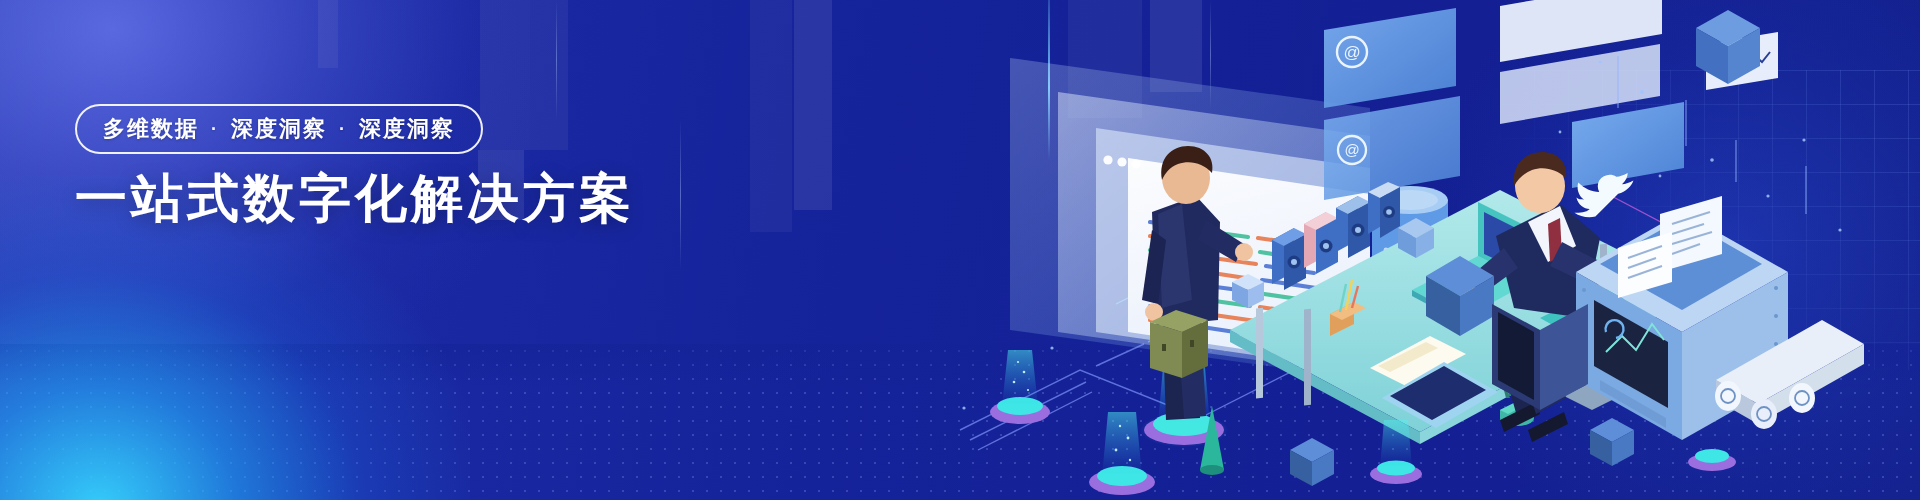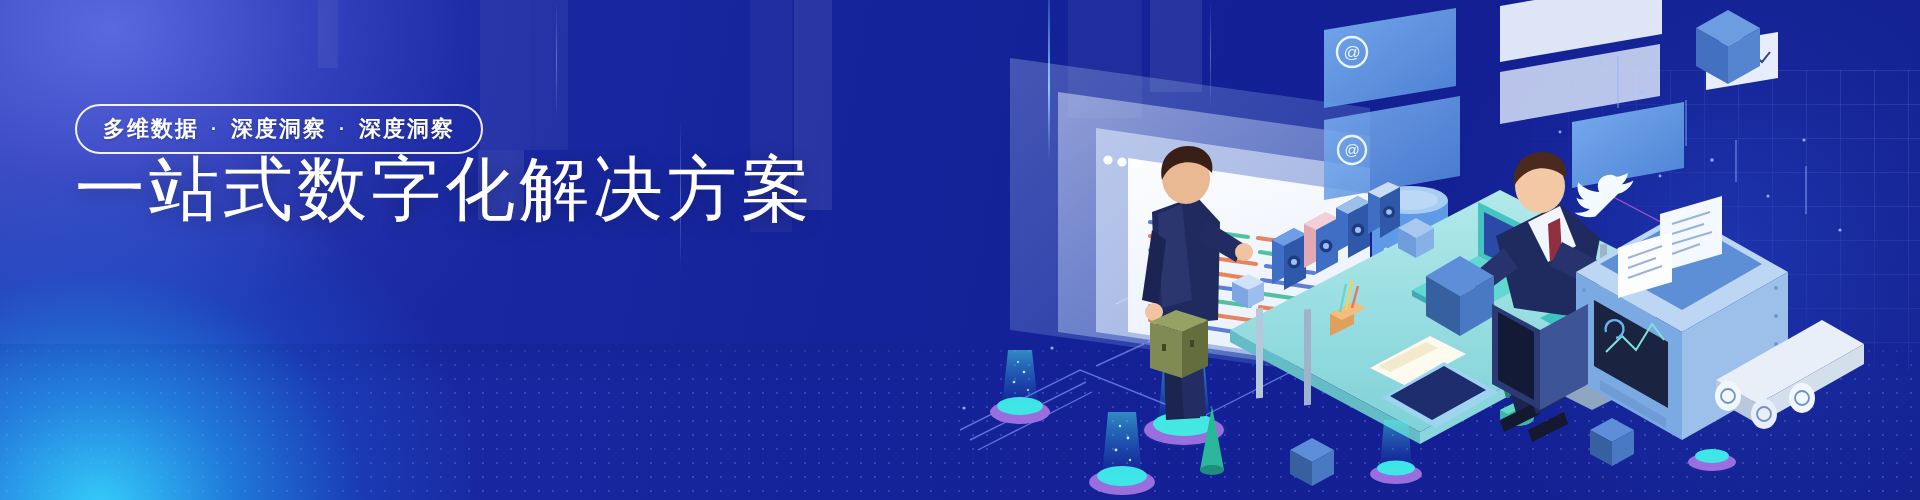--- a/index.html
+++ b/index.html
@@ -43,21 +43,21 @@
             mask-image:linear-gradient(225deg,rgba(0,0,0,1) 10%,rgba(0,0,0,0) 72%);}
 
   
   .copy{position:absolute;left:75px;top:104px;width:900px;}
   .pill{display:inline-flex;align-items:center;gap:0;
     height:50px;padding:7px 26px;border:2px solid rgba(255,255,255,.92);
     border-radius:26px;white-space:nowrap;text-align:right;}
   .pill span{color:#fff;font-size:22px;font-weight:700;letter-spacing:2px;
     text-shadow:0 1px 3px rgba(0,0,0,.25);}
   .pill .sep{padding:0 12px;font-size:18px;opacity:.95;}
-  .headline{color:#fff;font-size:70px;font-weight:400;
+  .headline{margin-top:18px;color:#fff;font-size:52px;font-weight:700;
     letter-spacing:4px;line-height:1;white-space:nowrap;
     text-shadow:0 4px 18px rgba(0,0,0,.28);}
 
   
   .illus{position:absolute;left:900px;top:0;width:1020px;height:500px;}
   .illus svg{position:absolute;left:0;top:0;}
 </style>
 </head>
 <body>
 

